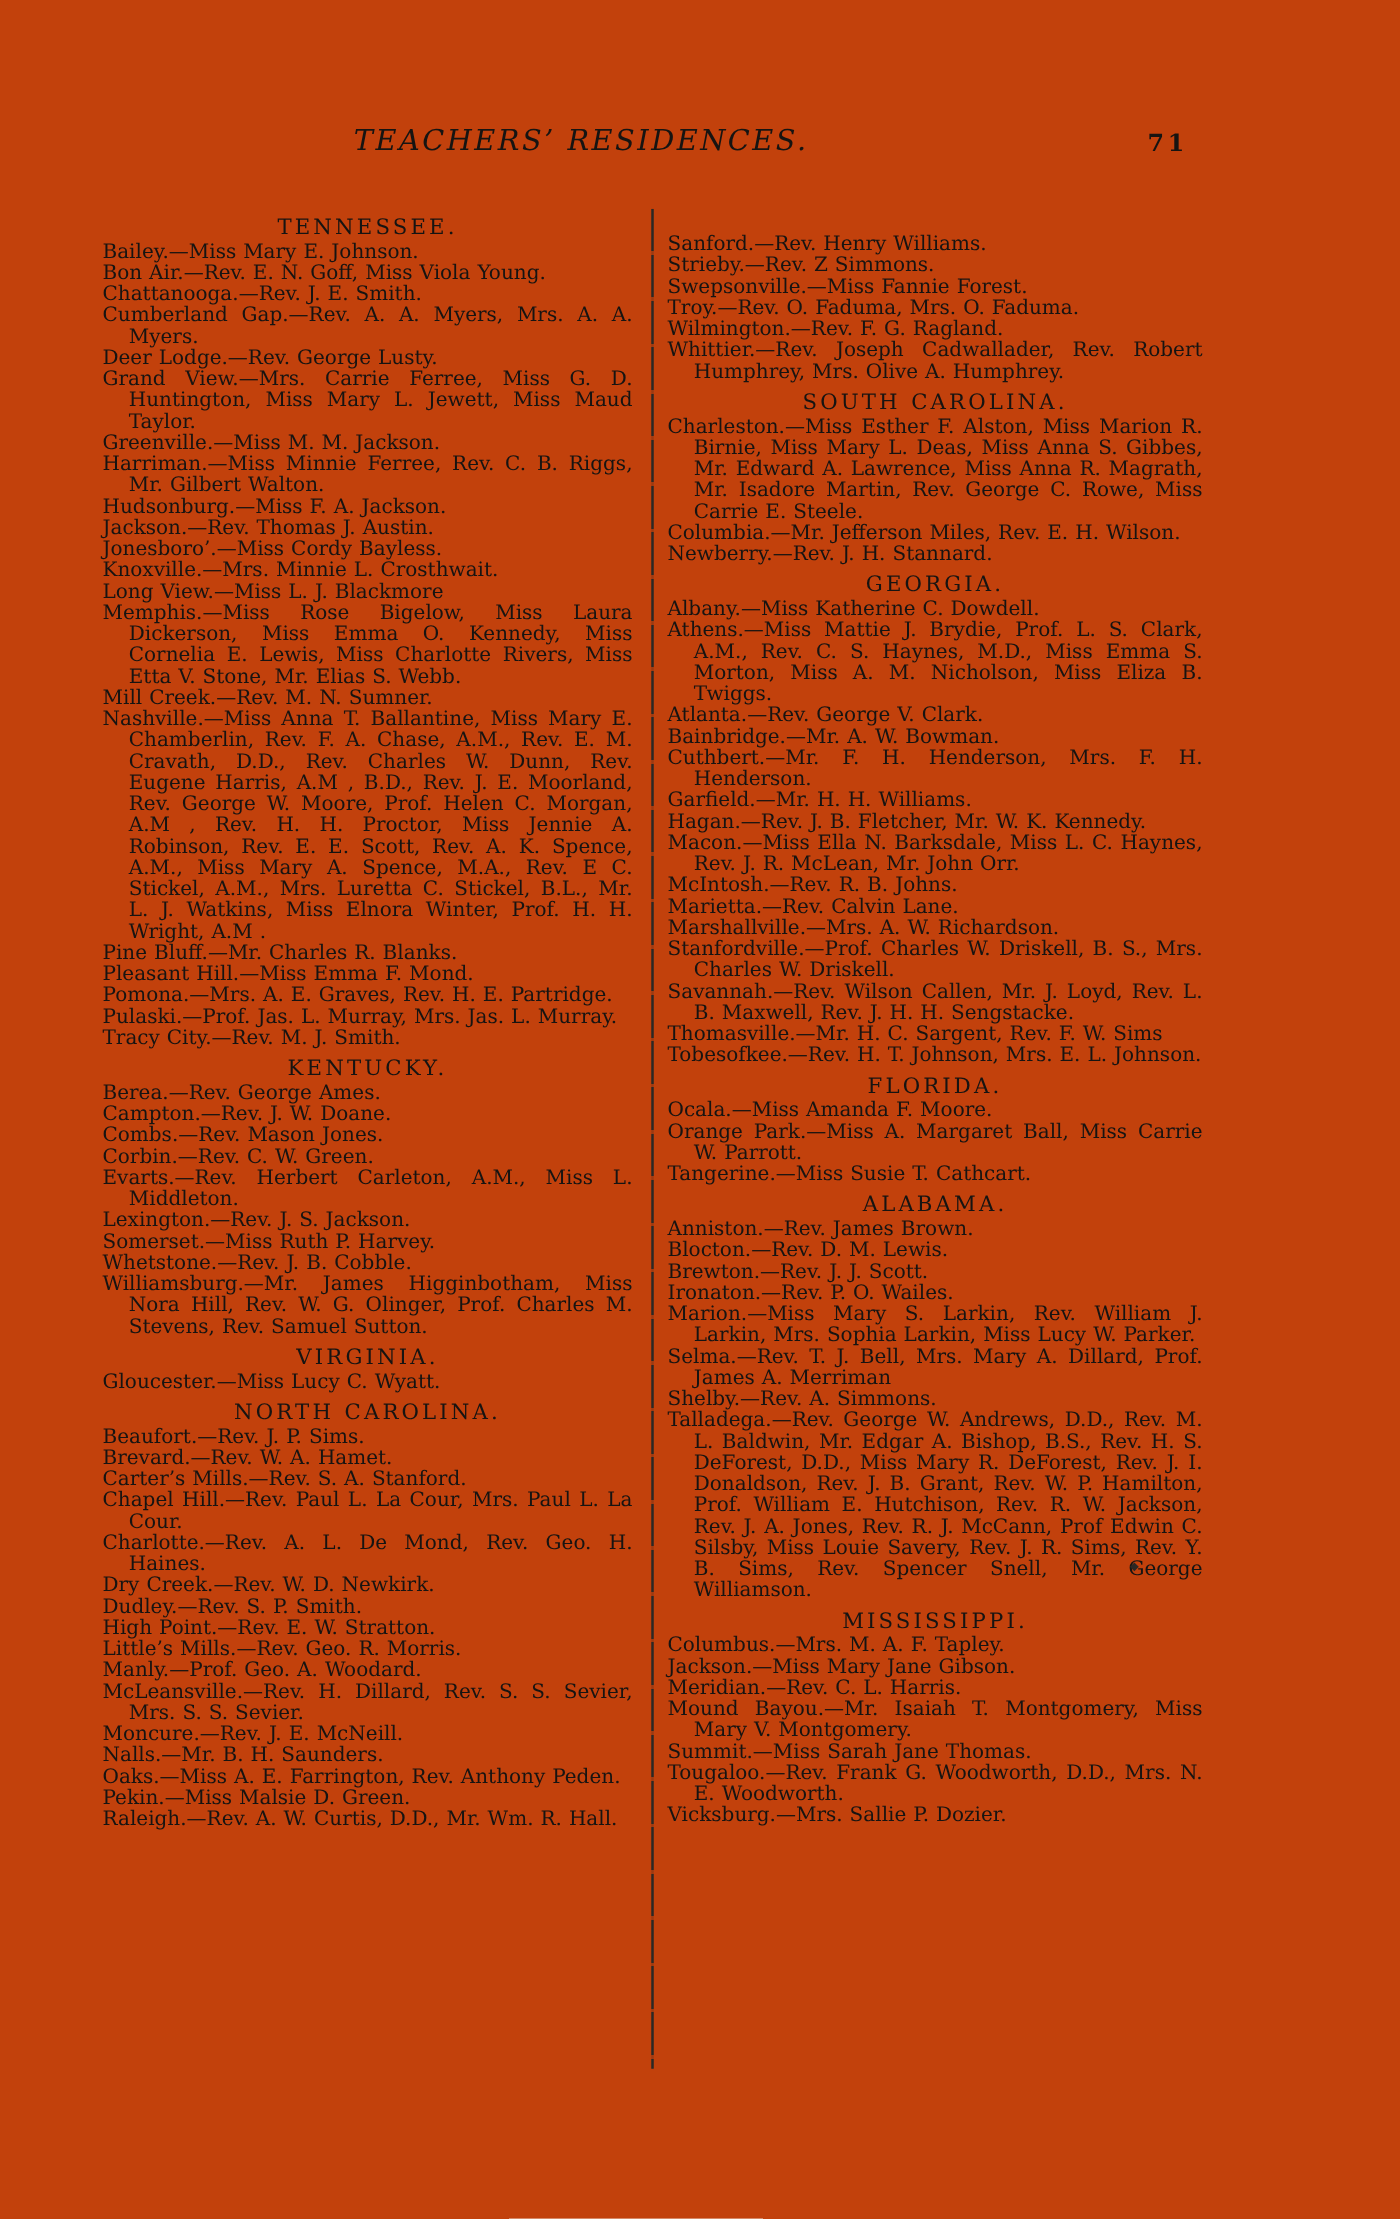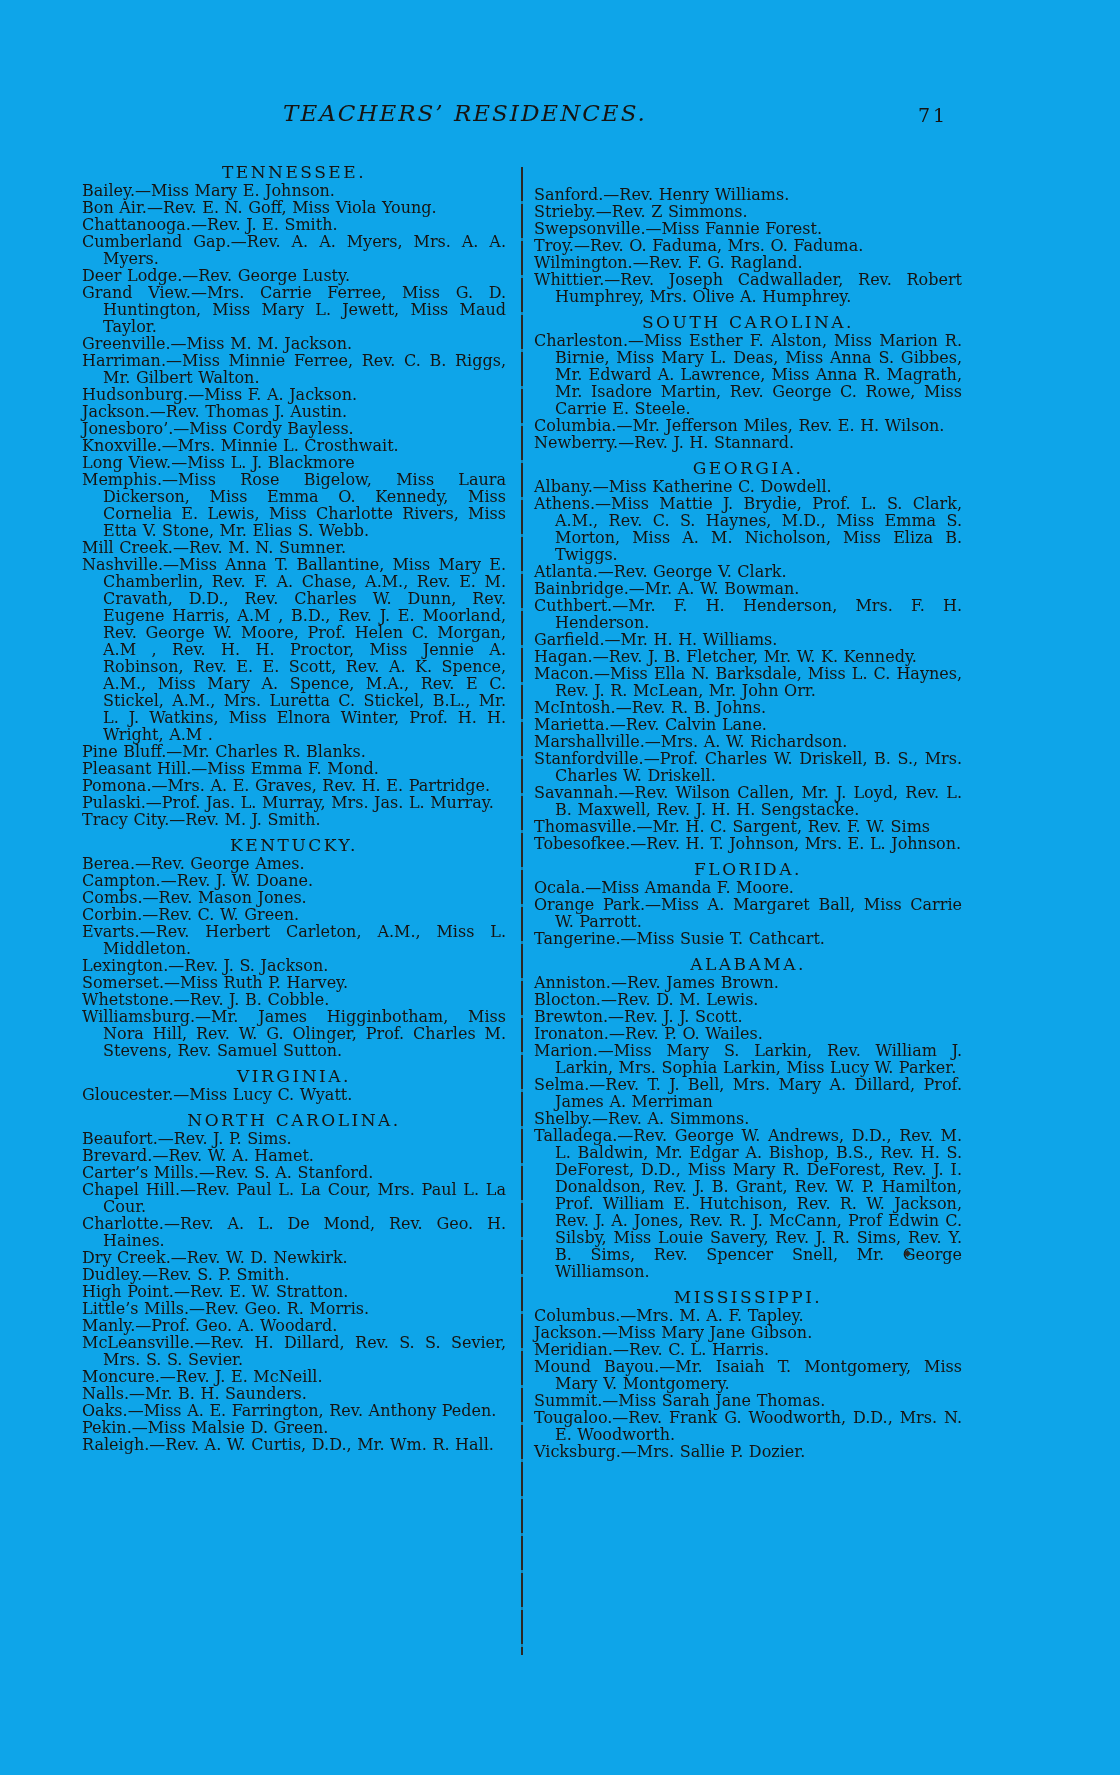--- a/index.html
+++ b/index.html
@@ -4,21 +4,21 @@
 <style>
   html, body {
     margin: 0;
     padding: 0;
     background: #f4f3f0;
   }
   .page {
     position: relative;
     width: 1120px;
     height: 1775px;
-    background: #0ea5e9;
+    background: #c2410c;
     overflow: hidden;
     font-family: "DejaVu Serif", "Liberation Serif", serif;
     color: #161412;
   }
   .running-head {
     position: absolute;
     top: 100px;
     left: 150px;
     width: 630px;
     text-align: center;
@@ -26,20 +26,21 @@
     font-style: italic;
     letter-spacing: 2px;
     white-space: nowrap;
   }
   .page-number {
     position: absolute;
     top: 104px;
     left: 918px;
     font-size: 19px;
     letter-spacing: 3px;
+    font-weight: bold;
   }
   .column {
     position: absolute;
     top: 162px;
     font-size: 16px;
     line-height: 17px;
     text-align: justify;
     word-spacing: 0.5px;
   }
   .column-left  { left: 82px;  width: 424px; }
@@ -54,21 +55,21 @@
       #2b2824 0px, #2b2824 34px,
       rgba(43,40,36,0.25) 34px, rgba(43,40,36,0.25) 37px);
   }
   .state-heading {
     text-align: center;
     font-size: 17px;
     letter-spacing: 2.5px;
     margin: 9px 0 1px 0;
     text-indent: 0;
   }
-  .column > .state-heading:first-child { margin-top: 2px; }
+  .column > .state-heading:first-child { margin-top: 12px; }
   .residence-entry {
     margin: 0;
     padding-left: 21px;
     text-indent: -21px;
   }
   .ink-speck {
     position: absolute;
     left: 905px;
     top: 1251px;
     width: 5px;

